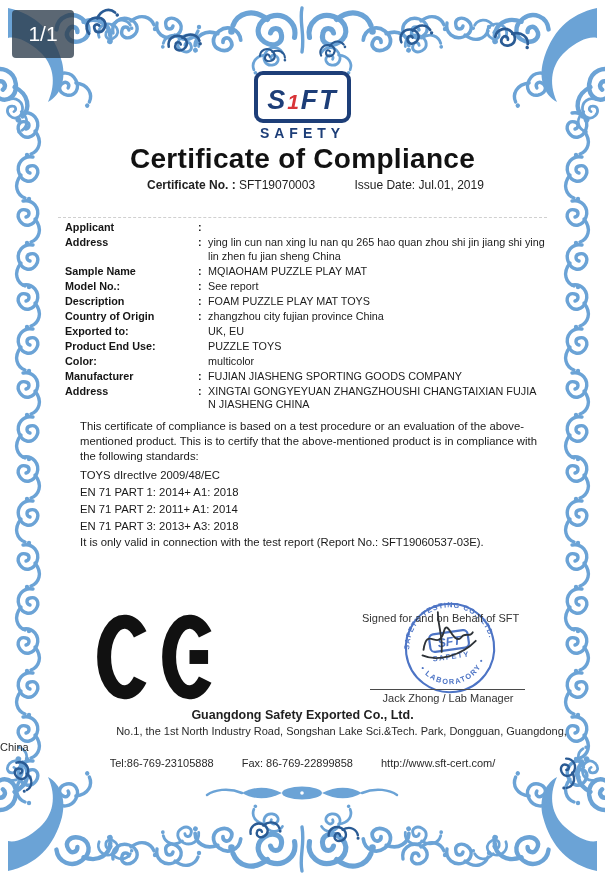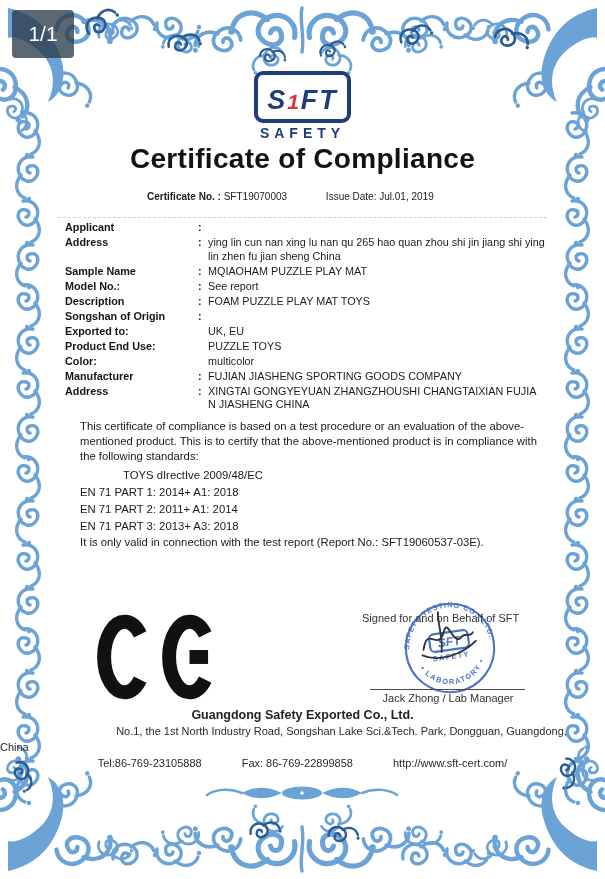--- a/index.html
+++ b/index.html
@@ -23,47 +23,47 @@
     padding:10px 9px 2px 9px;color:#1d3e78;font-weight:bold;font-style:italic;
     font-size:27px;line-height:30px;letter-spacing:2px;
   }
   .logo-accent{color:#d93438;font-size:21px;}
   .logo-safety{margin-top:2px;color:#1d3e78;font-weight:bold;letter-spacing:5px;font-size:14px;}
 
   .title{
     position:absolute;top:143px;left:0;width:100%;margin:0;text-align:center;
     font-size:28px;font-weight:bold;color:#121212;letter-spacing:0.3px;
   }
-  .cert-row{position:absolute;top:191px;left:147px;font-size:10px;color:#222;white-space:nowrap;}
+  .cert-row{position:absolute;top:178px;left:147px;font-size:12px;color:#222;white-space:nowrap;}
   .cert-row .b{font-weight:bold;}
   .cert-row .issue{margin-left:36px;}
   .head-divider{position:absolute;top:217px;left:58px;right:58px;border-top:1px dashed #d0d0d0;}
 
   .fields{position:absolute;top:221px;left:65px;width:482px;font-size:10.8px;}
   .frow{display:flex;margin-bottom:1.5px;line-height:13.5px;}
   .flabel{width:133px;flex:none;font-weight:bold;color:#151515;}
   .fsep{width:10px;flex:none;font-weight:bold;}
   .fvalue{width:338px;}
 
   .statement{position:absolute;top:419px;left:80px;width:462px;font-weight:normal;color:#1a1a1a;font-size:11.3px;}
   .statement p{margin:0;line-height:15.2px;}
   .std{line-height:17px;}
-  .std:first-of-type{margin-top:2px;margin-left:43px;}
+  .std:first-of-type{margin-top:2px;}
   .validity{margin-top:3px;line-height:15px;}
 
   .ce-svg{position:absolute;left:92px;top:610px;}
   .signed-for{position:absolute;top:612px;left:362px;font-size:11px;color:#333;z-index:3;}
   .stamp-svg{position:absolute;left:397px;top:595px;transform:rotate(-8deg);z-index:2;}
   .sig-line{position:absolute;top:689px;left:370px;width:155px;border-top:1.5px solid #4a4a4a;z-index:3;}
   .signer{position:absolute;top:692px;left:368px;width:160px;text-align:center;font-size:11px;color:#333;z-index:3;}
 
   .f-company{position:absolute;top:708px;left:0;width:100%;text-align:center;font-weight:bold;font-size:12.5px;color:#1f1f1f;}
   .f-addr1{position:absolute;top:725px;left:0;width:100%;text-align:center;font-size:11px;color:#2a2a2a;padding-left:39px;}
   .f-addr2{position:absolute;top:741px;left:0;width:100%;font-size:11px;color:#2a2a2a;}
-  .f-telrow{position:absolute;top:757px;left:0;width:100%;display:flex;justify-content:center;gap:40px;font-size:11px;color:#2a2a2a;}
+  .f-telrow{position:absolute;top:757px;left:0;width:100%;display:flex;justify-content:center;gap:28px;font-size:11px;color:#2a2a2a;}
 </style>
 </head>
 <body>
 
 <div class="page">
 
   <svg class="border-layer" width="605" height="879" viewBox="0 0 605 879" xmlns="http://www.w3.org/2000/svg">
     <defs>
       <g id="curl" fill="none" stroke="currentColor" stroke-width="3.4" stroke-linecap="round">
         <path d="M1,17 C-1,7 8,0 17,3 C26,6 28,15 21,20 C15,24 8,21 10,14 C11,10 16,10 17,14"></path>
@@ -191,22 +191,23 @@
         <span class="flabel">Model No.:</span>
           <span class="fsep">:</span>
           <span class="fvalue">See report</span>
       </div>
       <div class="frow">
         <span class="flabel">Description</span>
           <span class="fsep">:</span>
           <span class="fvalue">FOAM PUZZLE PLAY MAT TOYS</span>
       </div>
       <div class="frow">
-        <span class="flabel">Songshan of Origin</span>
-          <span class="fsep">:</span>
+        <span class="flabel">Country of Origin</span>
+          <span class="fsep">:</span>
+          <span class="fvalue">zhangzhou city fujian province China</span>
       </div>
       <div class="frow">
         <span class="flabel">Exported to:</span>
           <span class="fsep"></span>
           <span class="fvalue">UK, EU</span>
       </div>
       <div class="frow">
         <span class="flabel">Product End Use:</span>
           <span class="fsep"></span>
           <span class="fvalue">PUZZLE TOYS</span>

